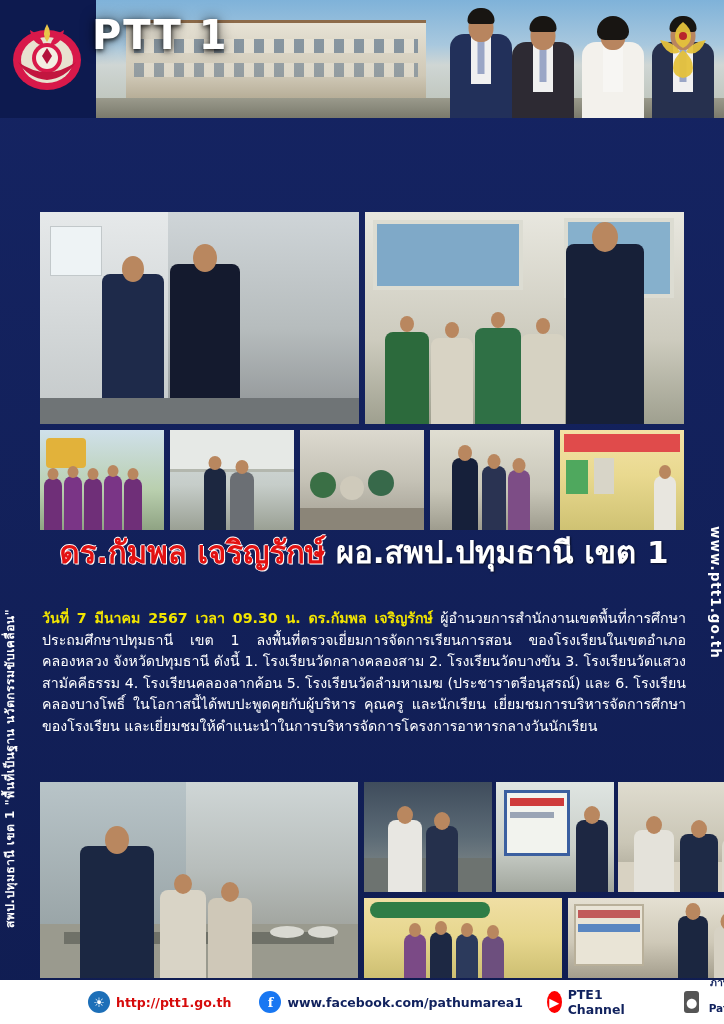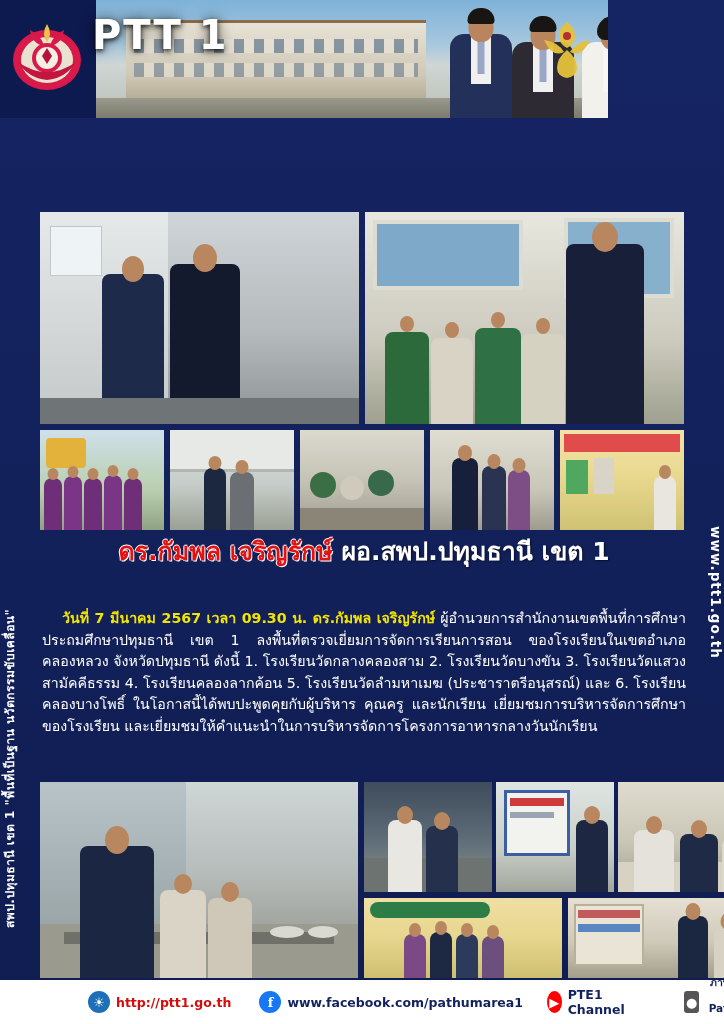--- a/index.html
+++ b/index.html
@@ -11,21 +11,21 @@
     position: relative;
   }
   .page {
     position: relative;
     width: 724px; height: 1024px;
     background: linear-gradient(180deg, #152463 0%, #101d52 100%);
   }
 
   
   .header {
-    position: absolute; left: 0; top: 0; width: 608px; height: 118px;
+    position: absolute; left: 0; top: 0; width: 724px; height: 118px;
     background: #0d1a4f;
     overflow: hidden;
   }
   .header-photo {
     position: absolute; left: 96px; top: 0; width: 628px; height: 118px;
     background:
       linear-gradient(180deg, #7fb2d9 0%, #a8c8de 38%, #cfd6d4 55%, #b9bfb4 100%);
   }
   .hp-building {
     position: absolute; left: 30px; top: 20px; width: 300px; height: 78px;
@@ -161,37 +161,37 @@
   .fig { position:absolute; bottom:0; border-radius: 8px 8px 0 0; }
   .fig .h { position:absolute; left:50%; transform:translateX(-50%); top:-14px;
             width:14px; height:16px; border-radius:50%; background:#b9875f; }
   .blob { position:absolute; border-radius:50%; }
 
   
   .headline {
     position: absolute; left: 40px; top: 538px; width: 648px; text-align: center;
   }
   .hl-1 {
-    font-size: 25px; font-weight: bold; color: #e21212;
+    font-size: 31px; font-weight: bold; color: #e21212;
     text-shadow: 1px 1px 0 #ffffff, -1px 0 0 #fff, 0 -1px 0 #fff;
     line-height: 28px;
   }
   .hl-1 .white { color: #ffffff; text-shadow: 1px 1px 2px rgba(0,0,0,.6); }
   .hl-2 {
     font-size: 21px; font-weight: bold; color: #f2e500;
     line-height: 24px; margin-top: 2px;
     text-shadow: 1px 1px 2px rgba(0,0,0,.7);
   }
 
   
   .body-text {
     position: absolute; left: 42px; top: 608px; width: 644px;
     color: #ffffff; font-size: 14.2px; line-height: 21.5px; text-align: justify;
   }
-  .body-text .bold-y { color: #f2e500; font-weight: bold; margin-left: 20px; }
+  .body-text .bold-y { color: #f2e500; font-weight: bold; }
 
   .photo-row-4 {
     position: absolute; left: 40px; top: 782px; width: 644px; height: 196px;
   }
   .pb { position: absolute; overflow: hidden; background:#bbb; }
 
   
   .qr-box {
     position: absolute; left: 10px; bottom: 36px; width: 64px; height: 76px;
     background: #e02020; border-radius: 4px; padding: 3px;

